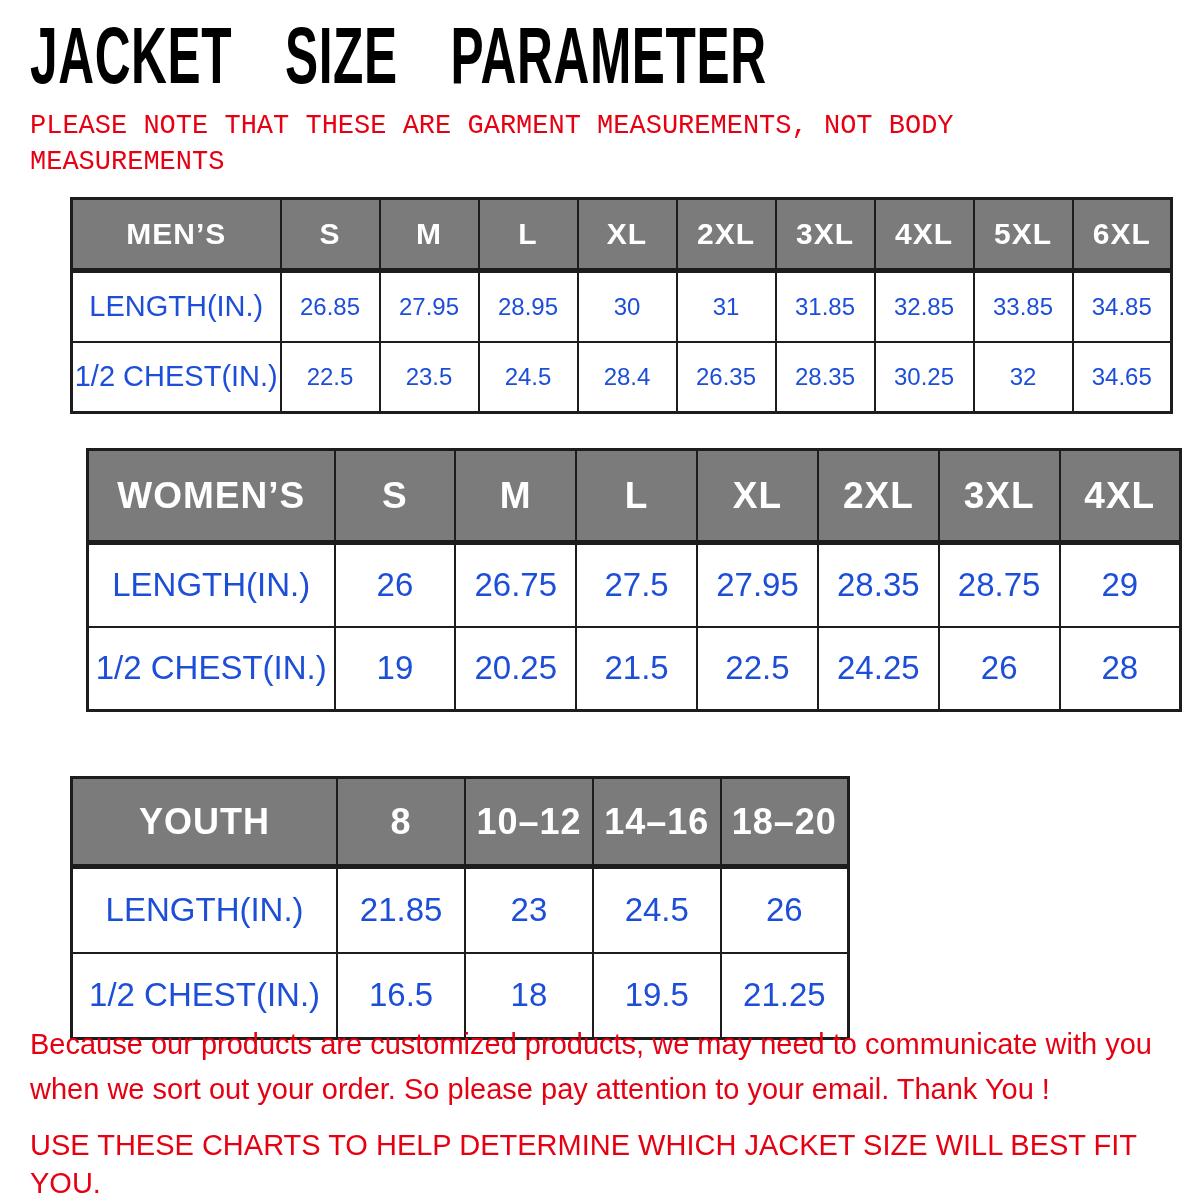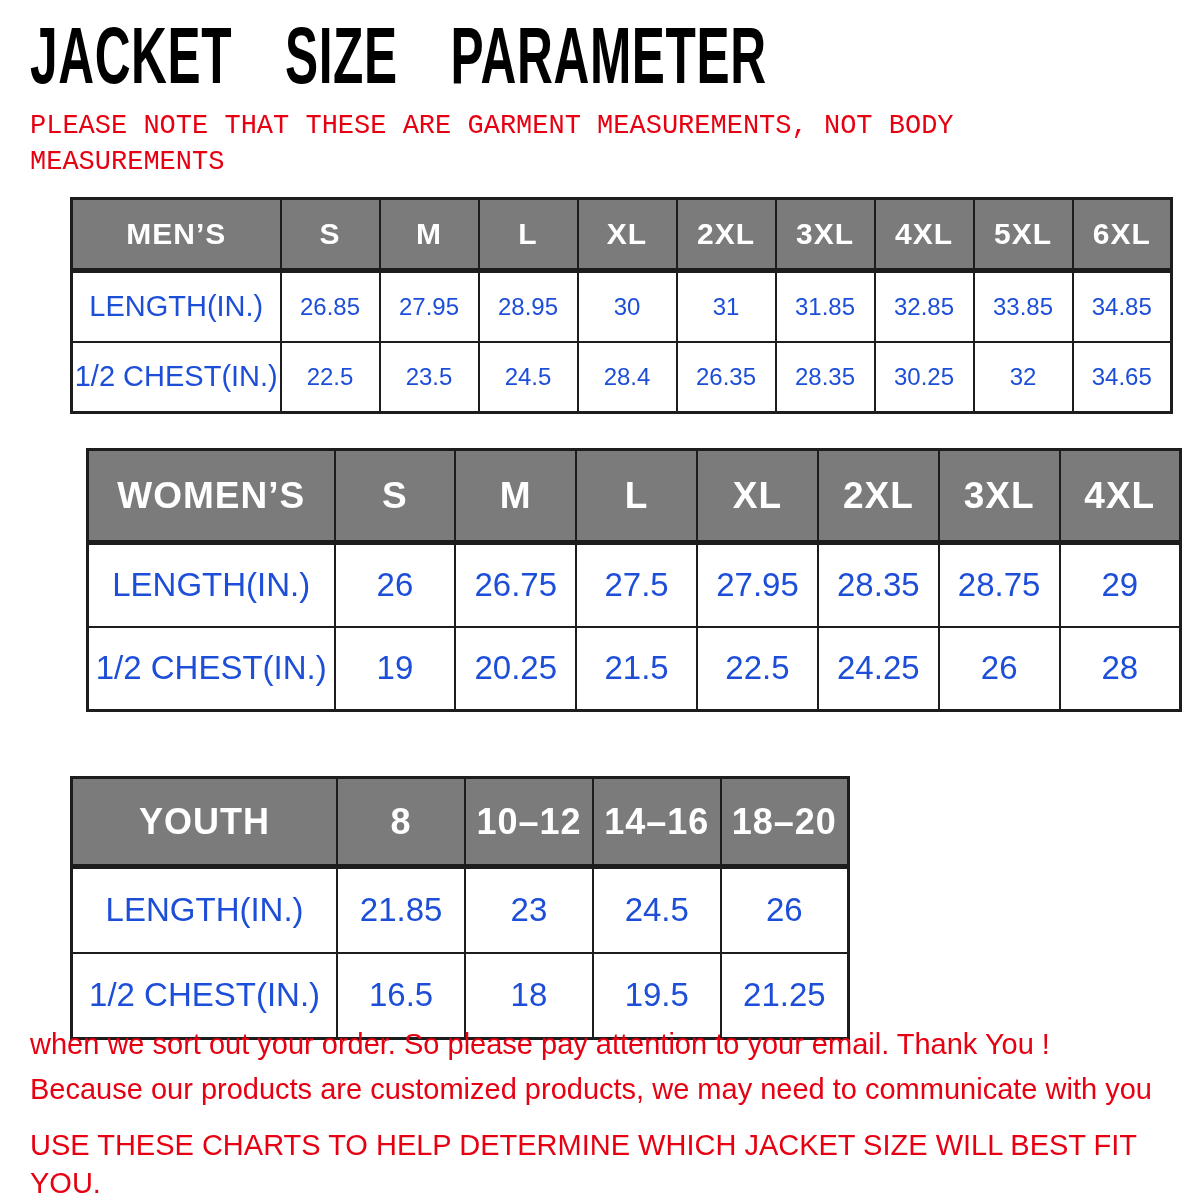--- a/index.html
+++ b/index.html
@@ -252,19 +252,19 @@
             <td class="value">16.5</td>
             <td class="value">18</td>
             <td class="value">19.5</td>
             <td class="value">21.25</td>
           </tr>
         </tbody>
       </table>
     </div>
 
   <div class="footer-note">
+    <span>Because our products are customized products, we may need to communicate with you</span>
     <span>when we sort out your order. So please pay attention to your email. Thank You !</span>
-    <span>Because our products are customized products, we may need to communicate with you</span>
   </div>
 
   <div class="usage-note">USE THESE CHARTS TO HELP DETERMINE WHICH JACKET SIZE WILL BEST FIT YOU.</div>
 
 </div>
 
 </body></html>

